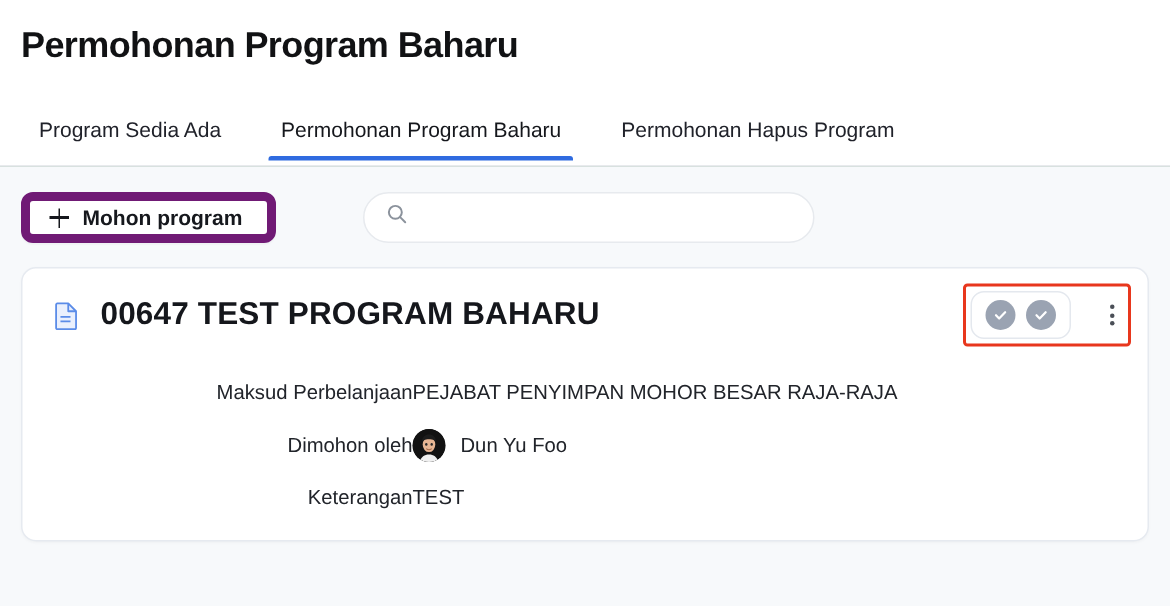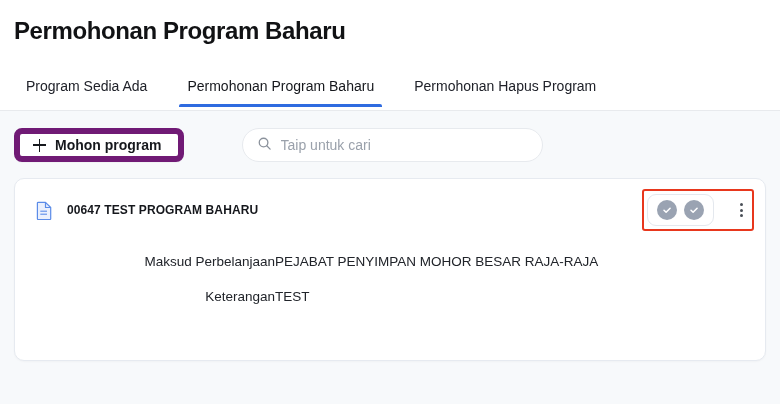--- a/index.html
+++ b/index.html
@@ -191,21 +191,21 @@
   }
 
   .doc-icon {
     width: 17px;
     height: 19px;
     flex: 0 0 auto;
     margin-left: 5px;
   }
 
   .card-title {
-    font-size: 12px;
+    font-size: 21px;
     font-weight: 700;
     color: #15171c;
     letter-spacing: 0.1px;
     margin-left: 14px;
     white-space: nowrap;
   }
 
   .card-actions {
     position: absolute;
     right: 0;
@@ -331,21 +331,20 @@
         <span>Mohon program</span>
       </div>
 
       <div class="search-wrap">
         <span>
           <svg width="15" height="15" viewBox="0 0 16 16" fill="none">
             <circle cx="7" cy="7" r="4.6" stroke="#8b929c" stroke-width="1.4"></circle>
             <line x1="10.4" y1="10.4" x2="14" y2="14" stroke="#8b929c" stroke-width="1.4" stroke-linecap="round"></line>
           </svg>
         </span>
-        <input class="search-input" type="text" placeholder="Taip untuk cari" style="">
       </div>
 
     </div>
 
     <div class="card">
 
       <div class="card-head">
         <span class="doc-icon">
           <svg width="17" height="19" viewBox="0 0 17 19" fill="none">
             <path d="M2.2 1.3h7.3l5.2 5.2v11.2a0.8 0.8 0 0 1-0.8 0.8H2.2a0.8 0.8 0 0 1-0.8-0.8V2.1a0.8 0.8 0 0 1 0.8-0.8z" fill="#eaf0fd" stroke="#5b8ce8" stroke-width="1.2" stroke-linejoin="round"></path>
@@ -381,20 +380,37 @@
 
       <div class="details">
 
         <div class="row">
           <div class="row-label">Maksud Perbelanjaan</div>
           <div class="row-value">
             <span>PEJABAT PENYIMPAN MOHOR BESAR RAJA-RAJA</span>
           </div>
         </div>
 
+        <div class="row">
+          <div class="row-label">Dimohon oleh</div>
+          <div class="row-value">
+            <span class="avatar">
+              <svg width="22" height="22" viewBox="0 0 22 22">
+                <circle cx="11" cy="11" r="11" fill="#121212"></circle>
+                <ellipse cx="11" cy="10.4" rx="4.2" ry="5" fill="#e7b593"></ellipse>
+                <path d="M6.4 8.2c0-3 2.1-4.6 4.6-4.6s4.6 1.6 4.6 4.6c0 0-1.9-1.3-4.6-1.3S6.4 8.2 6.4 8.2z" fill="#1c1c1c"></path>
+                <ellipse cx="9.2" cy="10.3" rx="0.8" ry="0.9" fill="#2b2b2b"></ellipse>
+                <ellipse cx="12.8" cy="10.3" rx="0.8" ry="0.9" fill="#2b2b2b"></ellipse>
+                <path d="M9.4 13.2c0.9 0.7 2.3 0.7 3.2 0" stroke="#a4694a" stroke-width="0.7" fill="none" stroke-linecap="round"></path>
+                <path d="M4.6 22c1-3.4 3.5-5 6.4-5s5.4 1.6 6.4 5z" fill="#f0f0f0"></path>
+              </svg>
+            </span>
+            <span>Dun Yu Foo</span>
+          </div>
+        </div>
 
         <div class="row">
           <div class="row-label">Keterangan</div>
           <div class="row-value">
             <span>TEST</span>
           </div>
         </div>
 
       </div>
     </div>

